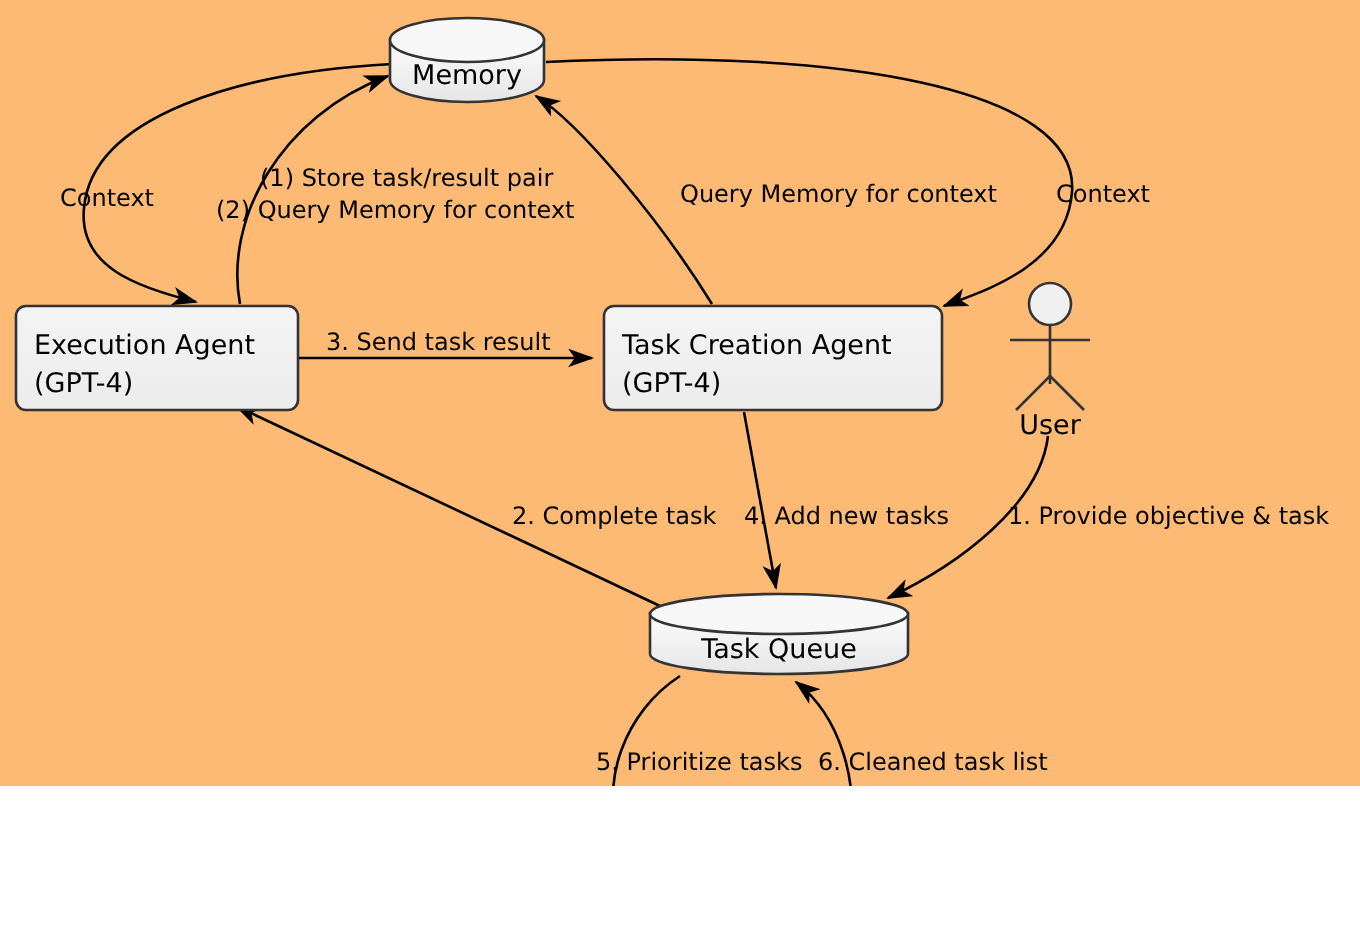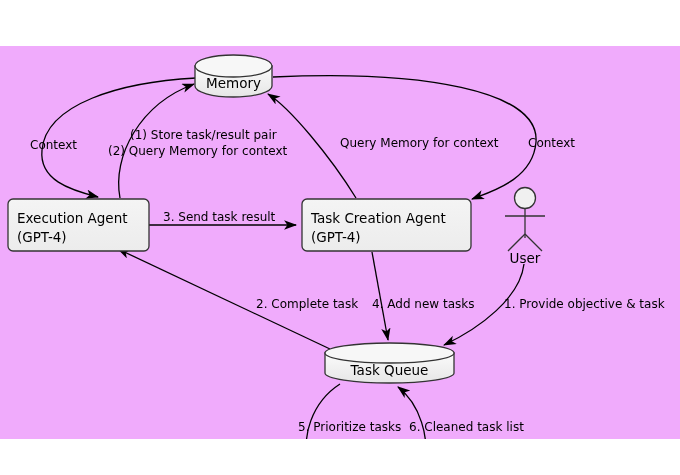--- a/index.html
+++ b/index.html
@@ -7,23 +7,22 @@
     padding: 0;
     background: #ffffff;
   }
   body {
     font-family: "DejaVu Sans", "Liberation Sans", sans-serif;
   }
   #canvas {
     position: relative;
     width: 680px;
     height: 393px;
-    background: #f0abfc;
+    background: #fdba74;
     overflow: hidden;
-    margin-top: 46px;
   }
   #diagram-svg {
     position: absolute;
     left: 0;
     top: 0;
     width: 680px;
     height: 475px;
   }
   .node-box-label,
   .cyl-label,

